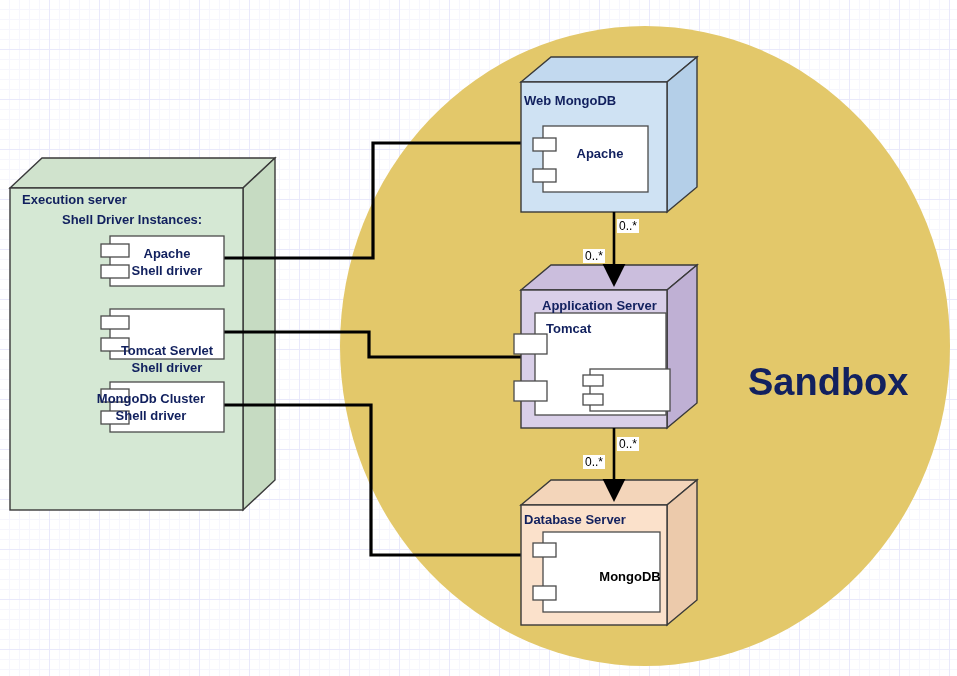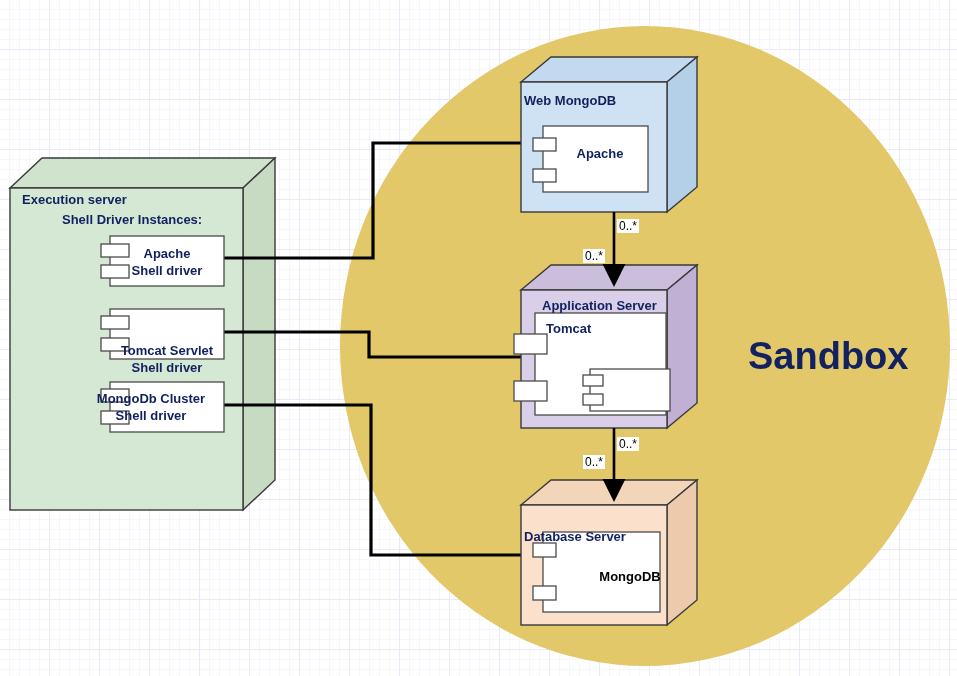--- a/index.html
+++ b/index.html
@@ -63,20 +63,21 @@
     white-space: nowrap;
     font-family: "Liberation Sans", sans-serif;
   }
   #sandbox-label {
     position: absolute;
     color: #12215f;
     font-weight: bold;
     font-size: 38px;
     white-space: nowrap;
     font-family: "Liberation Sans", sans-serif;
+    margin-top: 26px;
   }
 </style>
 </head>
 <body>
 
 <div id="canvas">
 
   <svg id="diagram-svg" viewBox="0 0 957 676" xmlns="http://www.w3.org/2000/svg">
     <defs>
       <marker id="arrow" viewBox="0 0 12 12" refX="10" refY="6" markerWidth="9" markerHeight="9" orient="auto-start-reverse">
@@ -170,21 +171,21 @@
     <span>MongoDb Cluster</span><br>
     <span>Shell driver</span>
   </div>
 
   <div class="lbl node-title" style="left:524px; top:93px;">Web MongoDB</div>
   <div class="comp-label" style="left:560px; top:145px; width:80px;">Apache</div>
 
   <div class="lbl node-title" style="left:542px; top:298px;">Application Server</div>
   <div class="comp-label" style="left:546px; top:320px; text-align:left;">Tomcat</div>
 
-  <div class="lbl node-title" style="left:524px; top:529px;">Database Server</div>
+  <div class="lbl node-title" style="left:524px; top:512px;">Database Server</div>
   <div class="comp-label black" style="left:585px; top:568px; width:90px;">MongoDB</div>
 
   <div class="mult" style="left:617px; top:219px;">0..*</div>
   <div class="mult" style="left:583px; top:249px;">0..*</div>
 
   <div class="mult" style="left:617px; top:437px;">0..*</div>
   <div class="mult" style="left:583px; top:455px;">0..*</div>
 
   <div id="sandbox-label" style="left:748px; top:335px;">Sandbox</div>
 

